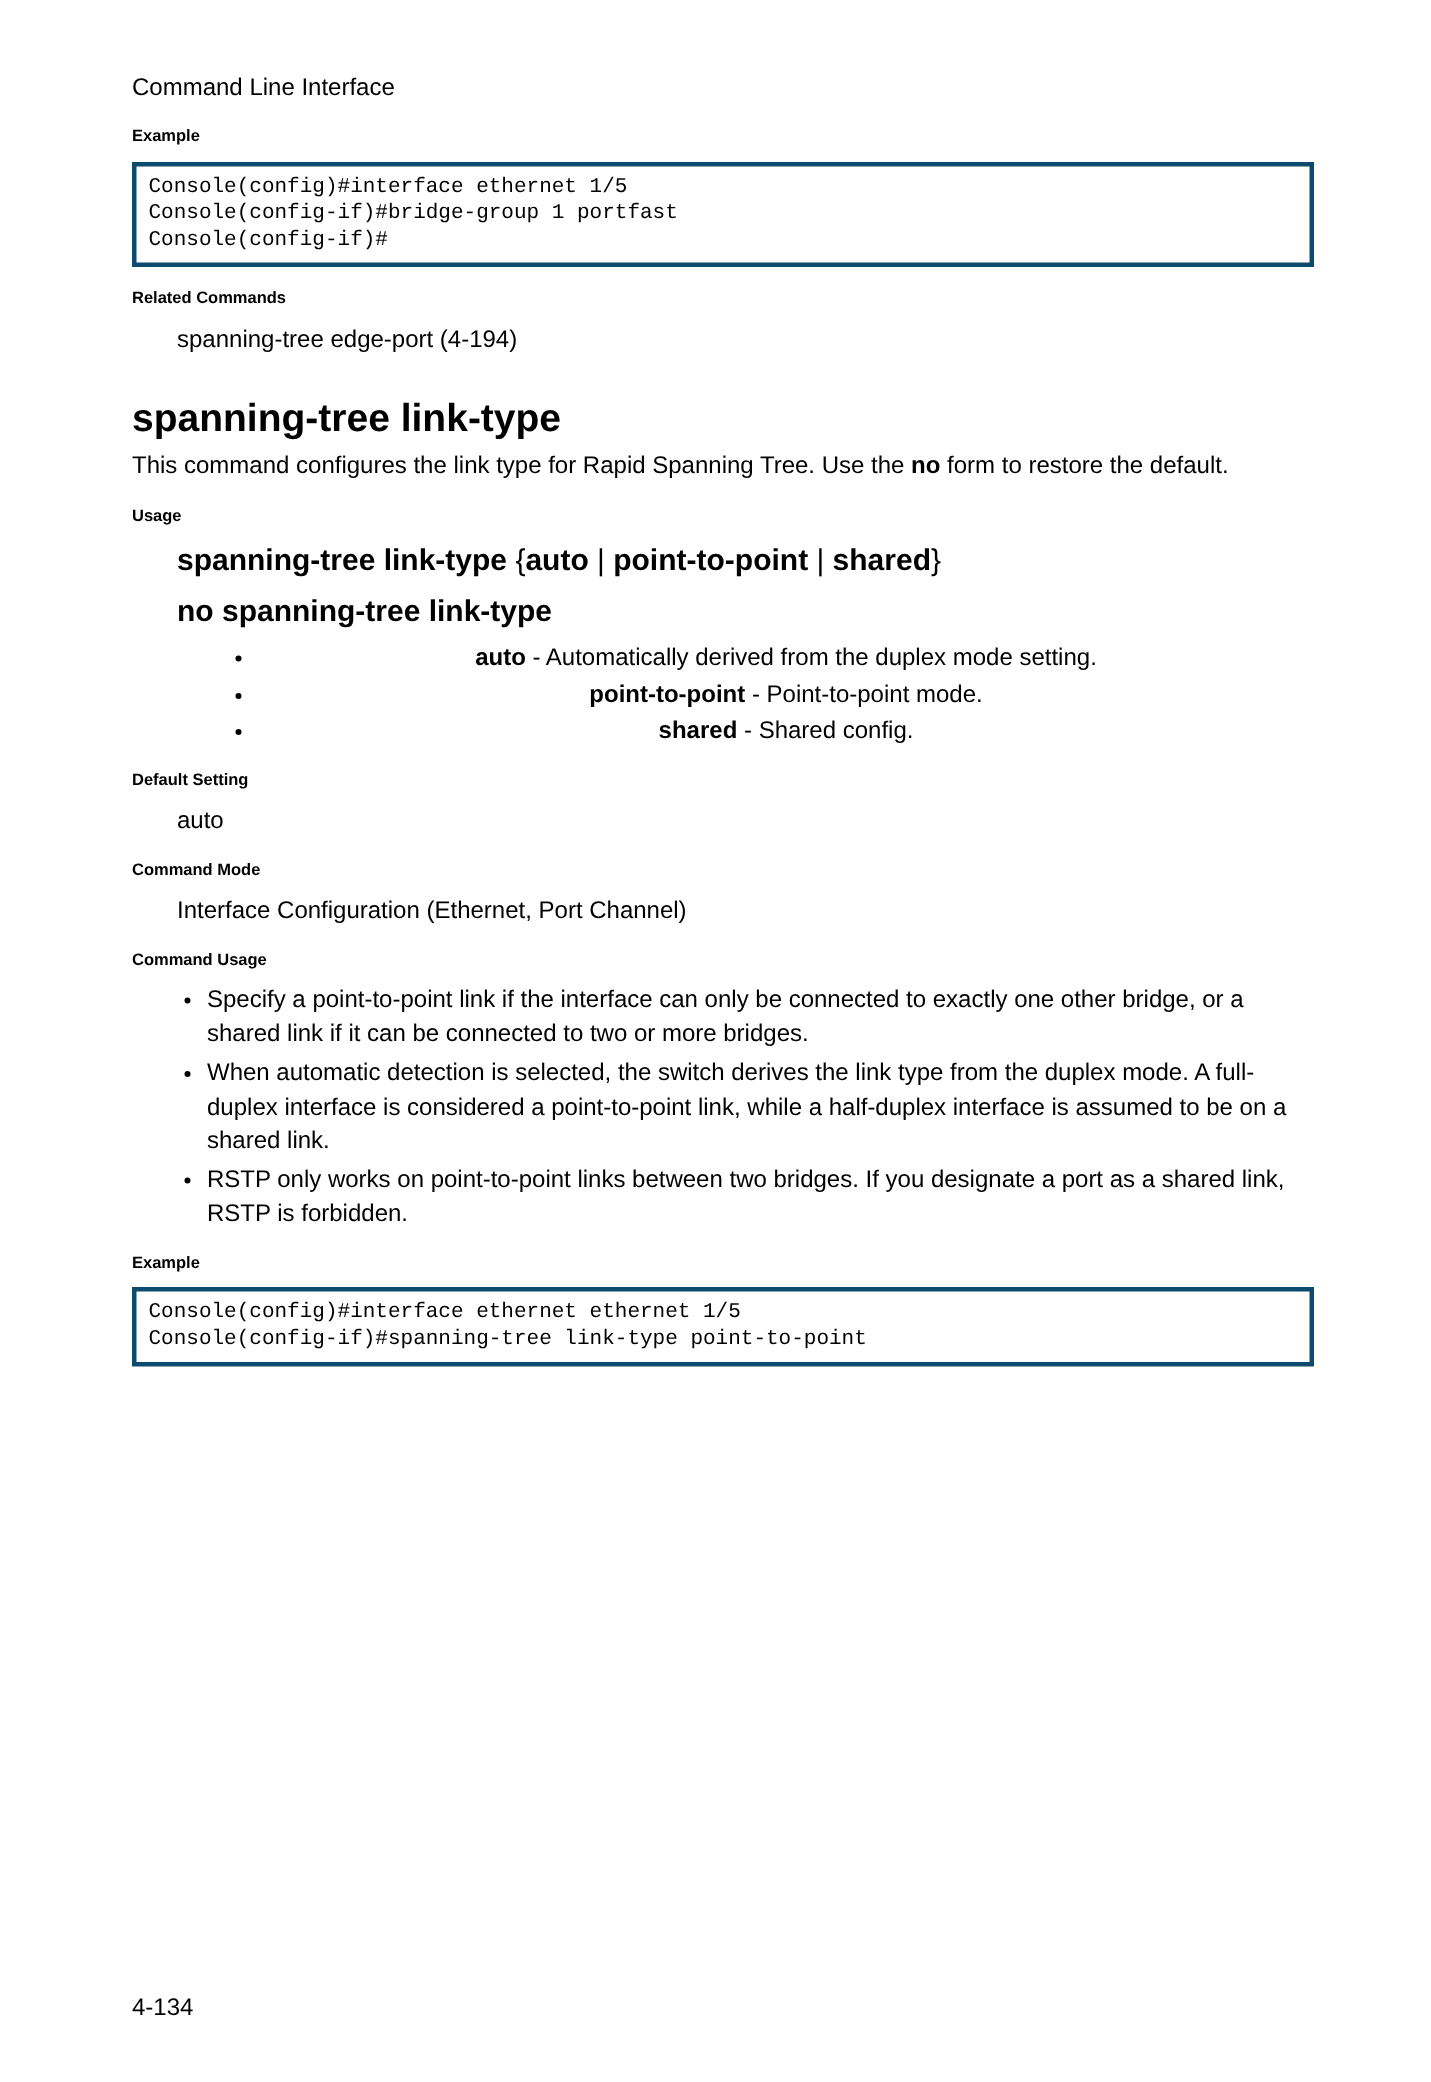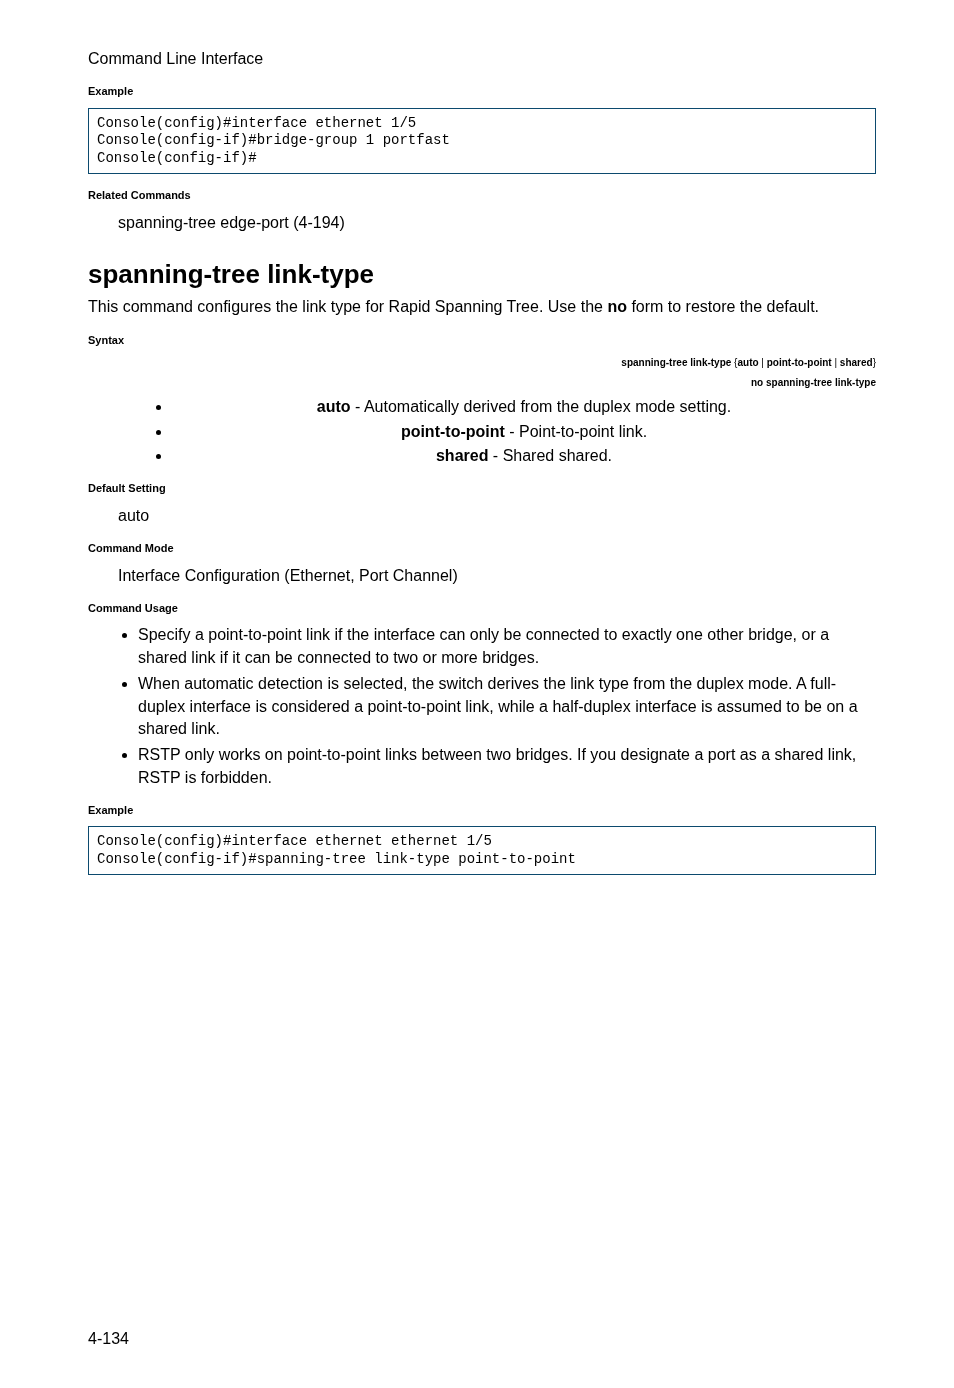--- a/index.html
+++ b/index.html
@@ -16,46 +16,45 @@
     font-size: 16px;
     margin-bottom: 10px;
   }
   .h-section {
     font-weight: bold;
     font-size: 11px;
     margin-top: 14px;
     margin-bottom: 8px;
   }
   .codeblock {
-    border: 1px solid #0c4a6e;
+    border: 3px solid #0c4a6e;
     padding: 6px 8px;
     font-family: "Courier New", Courier, monospace;
     font-size: 14px;
     white-space: pre;
     margin: 6px 0 12px 0;
     line-height: 1.25;
   }
   .indent {
     padding-left: 30px;
   }
   h1.cmd-title {
     font-size: 26px;
     font-weight: bold;
     margin: 22px 0 4px 0;
   }
   p.body {
     font-size: 16px;
     margin: 4px 0 10px 0;
   }
   .syntax-block {
-    font-size: 10px;
+    font-size: 20px;
     font-weight: bold;
     padding-left: 30px;
     margin: 6px 0 4px 0;
-    text-align: right;
   }
   .syntax-block .sep {
     font-weight: normal;
   }
   ul.params {
     list-style-type: disc;
     padding-left: 84px;
     margin: 6px 0 10px 0;
     text-align: center;
   }
@@ -93,30 +92,30 @@
 <div class="h-section">Related Commands</div>
 <div class="indent">
   <p class="body">spanning-tree edge-port (4-194)</p>
 </div>
 
 <h1 class="cmd-title">spanning-tree link-type</h1>
 <p class="body">
   <span>This command configures the link type for Rapid Spanning Tree. Use the </span><b>no</b><span> form to restore the default.</span>
 </p>
 
-<div class="h-section">Syntax</div>
+<div class="h-section">Usage</div>
 <div class="syntax-block">
   <span>spanning-tree link-type</span><span class="sep"> {</span><span>auto</span><span class="sep"> | </span><span>point-to-point</span><span class="sep"> | </span><span>shared</span><span class="sep">}</span>
 </div>
 <div class="syntax-block">no spanning-tree link-type</div>
 
 <ul class="params">
   <li><span class="kw">auto</span><span> - Automatically derived from the duplex mode setting.</span></li>
-  <li><span class="kw">point-to-point</span><span> - Point-to-point link.</span></li>
-  <li><span class="kw">shared</span><span> - Shared shared.</span></li>
+  <li><span class="kw">point-to-point</span><span> - Point-to-point mode.</span></li>
+  <li><span class="kw">shared</span><span> - Shared config.</span></li>
 </ul>
 
 <div class="h-section">Default Setting</div>
 <div class="indent">
   <p class="body">auto</p>
 </div>
 
 <div class="h-section">Command Mode</div>
 <div class="indent">
   <p class="body">Interface Configuration (Ethernet, Port Channel)</p>

